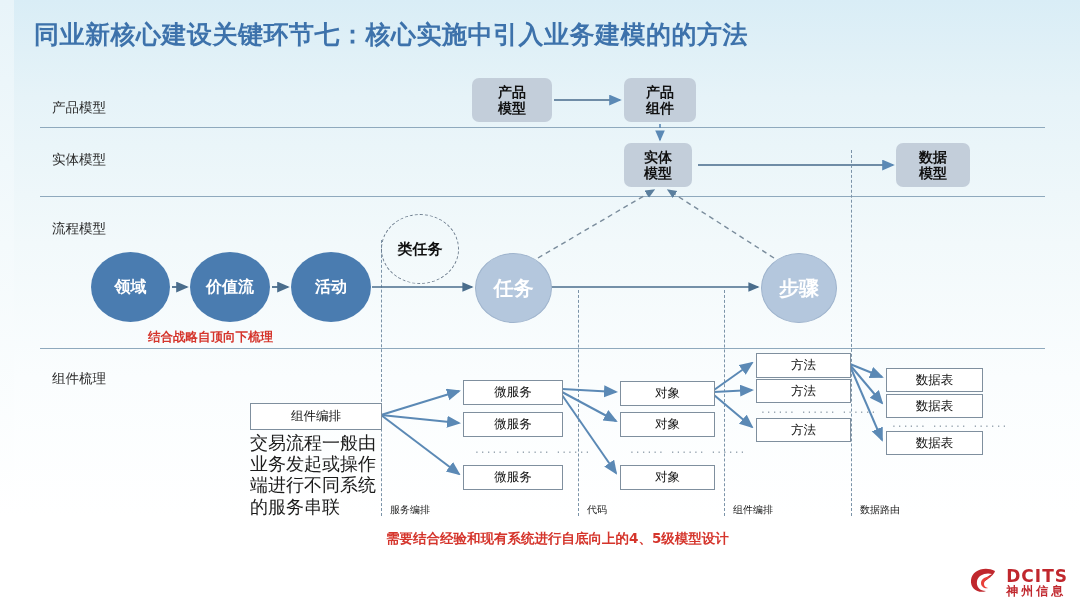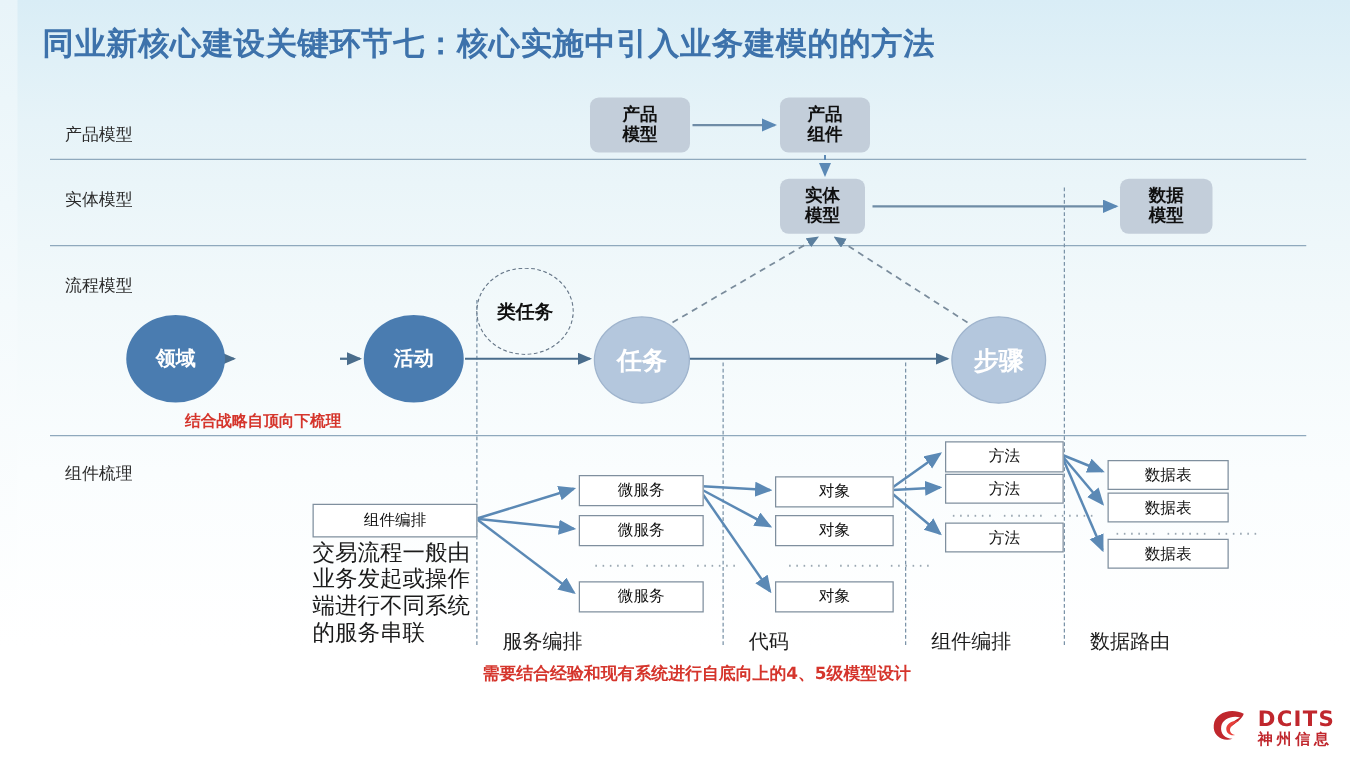--- a/index.html
+++ b/index.html
@@ -54,21 +54,21 @@
   .wbox{
     position:absolute;background:#ffffff;border:1px solid #7f8f9e;
     display:flex;align-items:center;justify-content:center;
     font-size:12.5px;color:#111;z-index:6;white-space:nowrap;
   }
   .ellip{
     position:absolute;font-size:12px;color:#9aa7b2;letter-spacing:2px;z-index:5;
     white-space:nowrap;
   }
   .collabel{
-    position:absolute;font-size:16px;color:#1c1c1c;z-index:5;white-space:nowrap;margin-left:12px;
+    position:absolute;font-size:10px;color:#1c1c1c;z-index:5;white-space:nowrap;
   }
   .red-note{
     position:absolute;color:#d5352c;font-size:13.5px;font-weight:bold;
     white-space:nowrap;z-index:6;
   }
   .red-note-sm{
     position:absolute;color:#d5352c;font-size:12.5px;font-weight:bold;
     white-space:nowrap;z-index:6;
   }
   .caption{
@@ -126,21 +126,22 @@
     </div>
   </div>
 
   <div class="mbox" style="left:896px;top:143px;width:74px;height:44px;">
     <div>
       <span>数据</span>
       <span>模型</span>
     </div>
   </div>
 
-  <div class="circ circ-dark" style="left:101px;top:252px;width:79px;height:70px;">领域</div>
+  <div class="circ circ-dark" style="left:91px;top:252px;width:79px;height:70px;">领域</div>
+  <div class="circ circ-dark" style="left:190px;top:252px;width:80px;height:70px;">价值流</div>
   <div class="circ circ-dark" style="left:291px;top:252px;width:80px;height:70px;">活动</div>
   <div class="circ circ-dashed" style="left:381px;top:214px;width:76px;height:68px;">类任务</div>
   <div class="circ circ-light" style="left:475px;top:253px;width:75px;height:68px;">任务</div>
   <div class="circ circ-light" style="left:761px;top:253px;width:74px;height:68px;">步骤</div>
 
   <div class="red-note-sm" style="left:148px;top:329px;">结合战略自顶向下梳理</div>
 
   <div class="wbox" style="left:250px;top:403px;width:130px;height:25px;">组件编排</div>
   <div class="caption" style="left:250px;top:432px;">交易流程一般由业务发起或操作端进行不同系统的服务串联</div>
 

